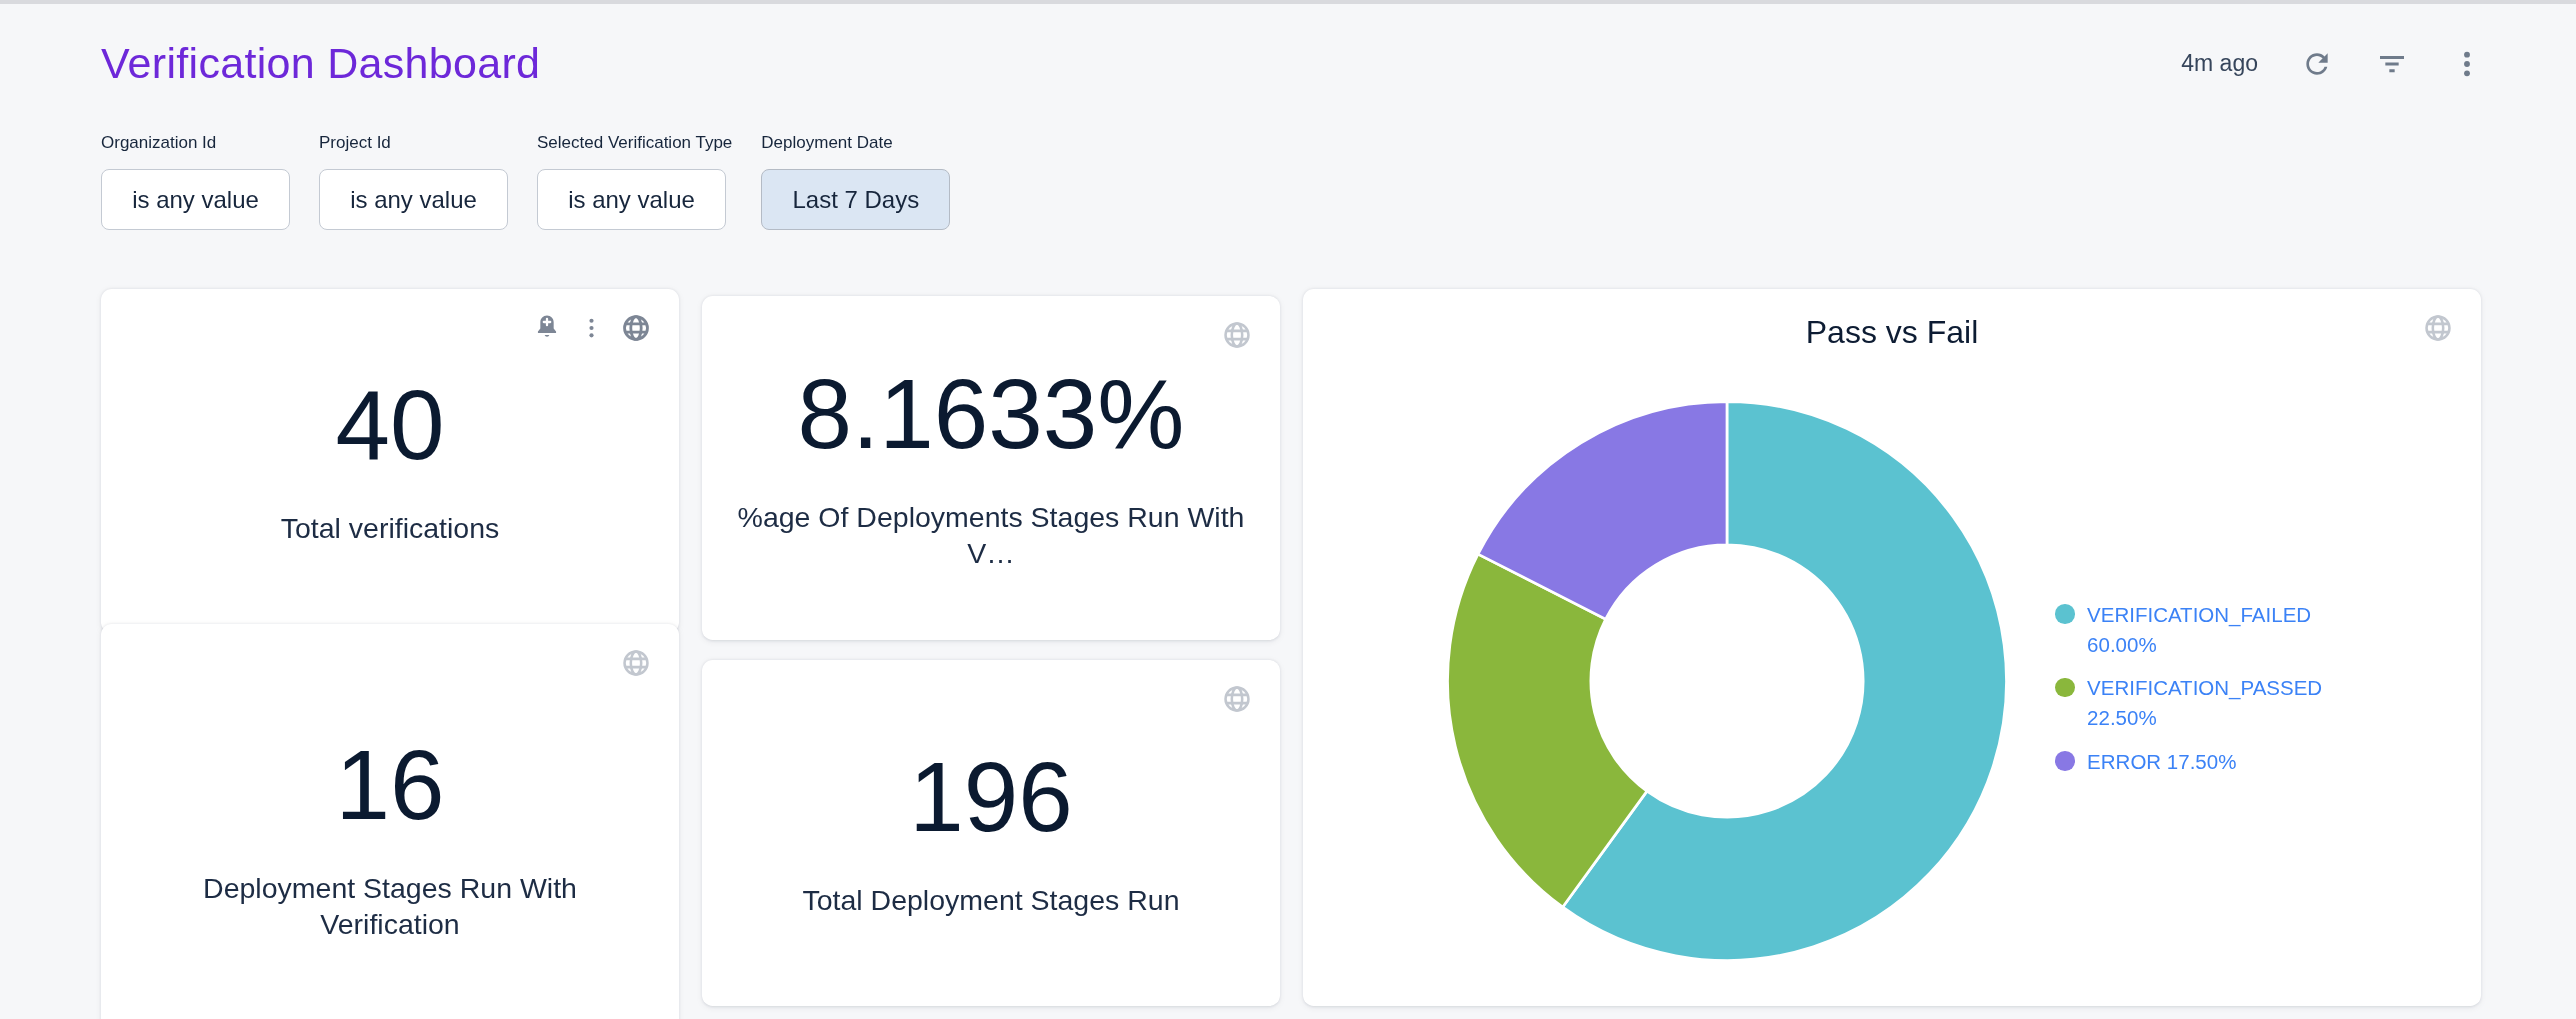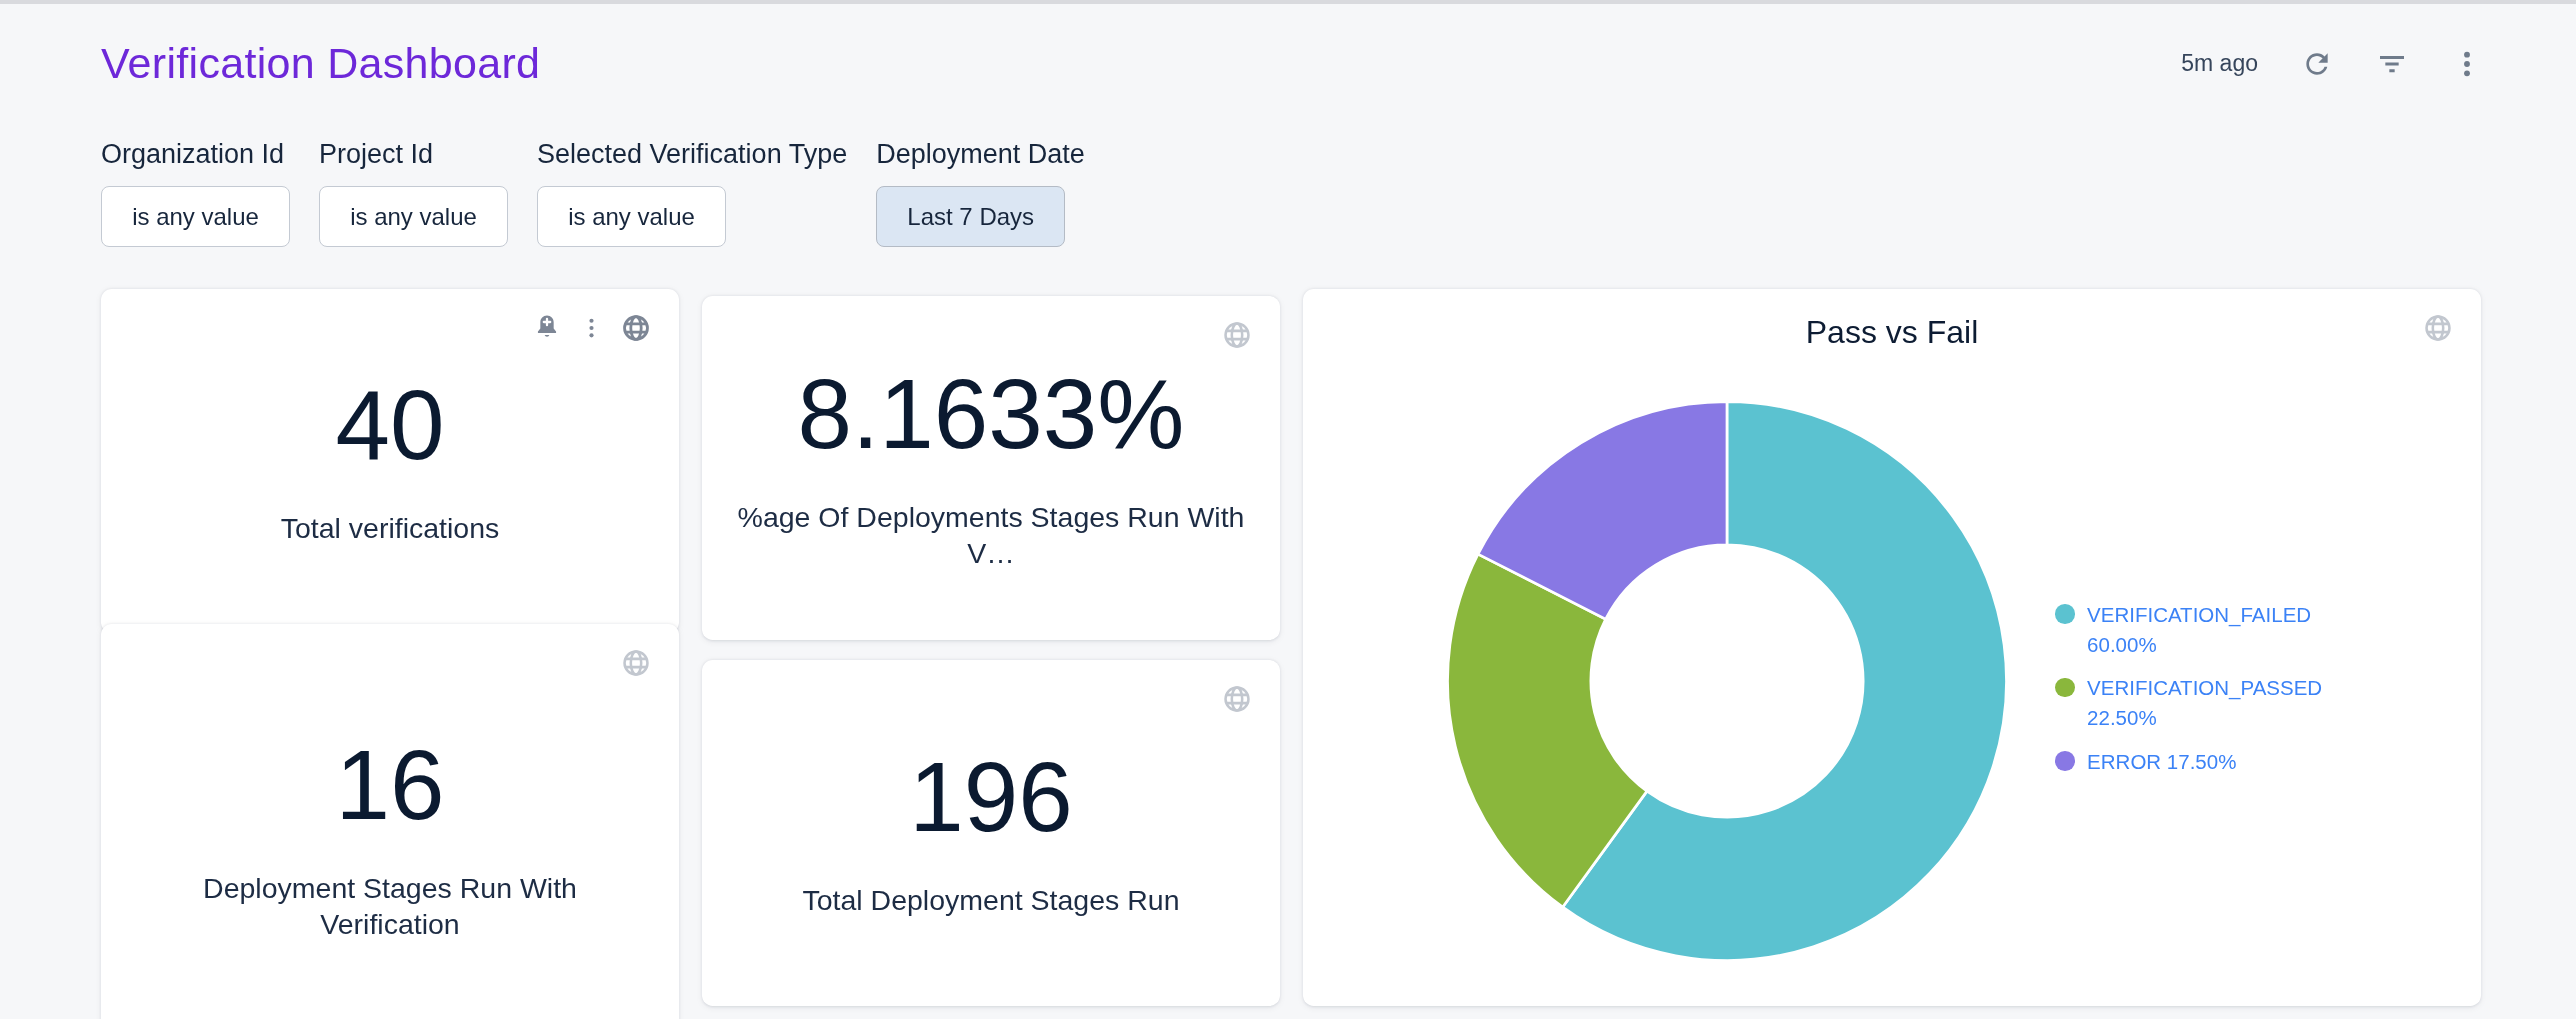--- a/index.html
+++ b/index.html
@@ -16,21 +16,21 @@
             display:flex; align-items:center; justify-content:space-between; }
   .page-title { font-size:43px; font-weight:400; color:#6d28d9; letter-spacing:0.3px; }
   .header-right { display:flex; align-items:center; gap:43px; }
   .timestamp { font-size:23px; color:#36455b; }
   .hicon { width:32px; height:32px; color:#6f7b8b; cursor:pointer; }
   .hicon svg { width:100%; height:100%; display:block; }
 
   
   .filters { position:absolute; left:101px; top:133px; display:flex; gap:29px; }
   .filter-group { display:flex; flex-direction:column; gap:16px; }
-  .filter-label { font-size:27px; font-weight:500; color:#17263c;margin-top:6px; }
+  .filter-label { font-size:17px; font-weight:500; color:#17263c; }
   .filter-btn {
     width:189px; height:61px; box-sizing:border-box;
     background:#ffffff; border:1.3px solid #c4cad3; border-radius:8px;
     font-size:24px; color:#17263c; font-family:Liberation Sans, sans-serif;
     display:flex; align-items:center; justify-content:center; cursor:pointer;
   }
   .filter-btn.active { background:#dbe6f3; border-color:#b4bbc5; }
 
   
   .card { position:absolute; background:#ffffff; border-radius:10.7px;
@@ -66,21 +66,21 @@
 </style>
 </head>
 <body>
 
 <div class="page">
   <div class="top-strip"></div>
 
   <div class="header">
     <div class="page-title">Verification Dashboard</div>
     <div class="header-right">
-      <span class="timestamp">5m ago</span>
+      <span class="timestamp">4m ago</span>
       <span class="hicon">
         <svg viewBox="0 0 24 24" fill="currentColor">
             <path d="M17.65 6.35C16.2 4.9 14.21 4 12 4c-4.42 0-7.99 3.58-7.99 8s3.57 8 7.99 8c3.73 0 6.84-2.55 7.73-6h-2.08c-.82 2.33-3.04 4-5.65 4-3.31 0-6-2.69-6-6s2.69-6 6-6c1.66 0 3.14.69 4.22 1.78L13 11h7V4l-2.35 2.35z"></path>
           </svg>
       </span>
       <span class="hicon">
         <svg viewBox="0 0 24 24" fill="currentColor">
             <path d="M3 6v2.2h18V6H3zm4 7.1h10v-2.2H7v2.2zm3 5.1h4V16h-4v2.2z"></path>
           </svg>
       </span>

